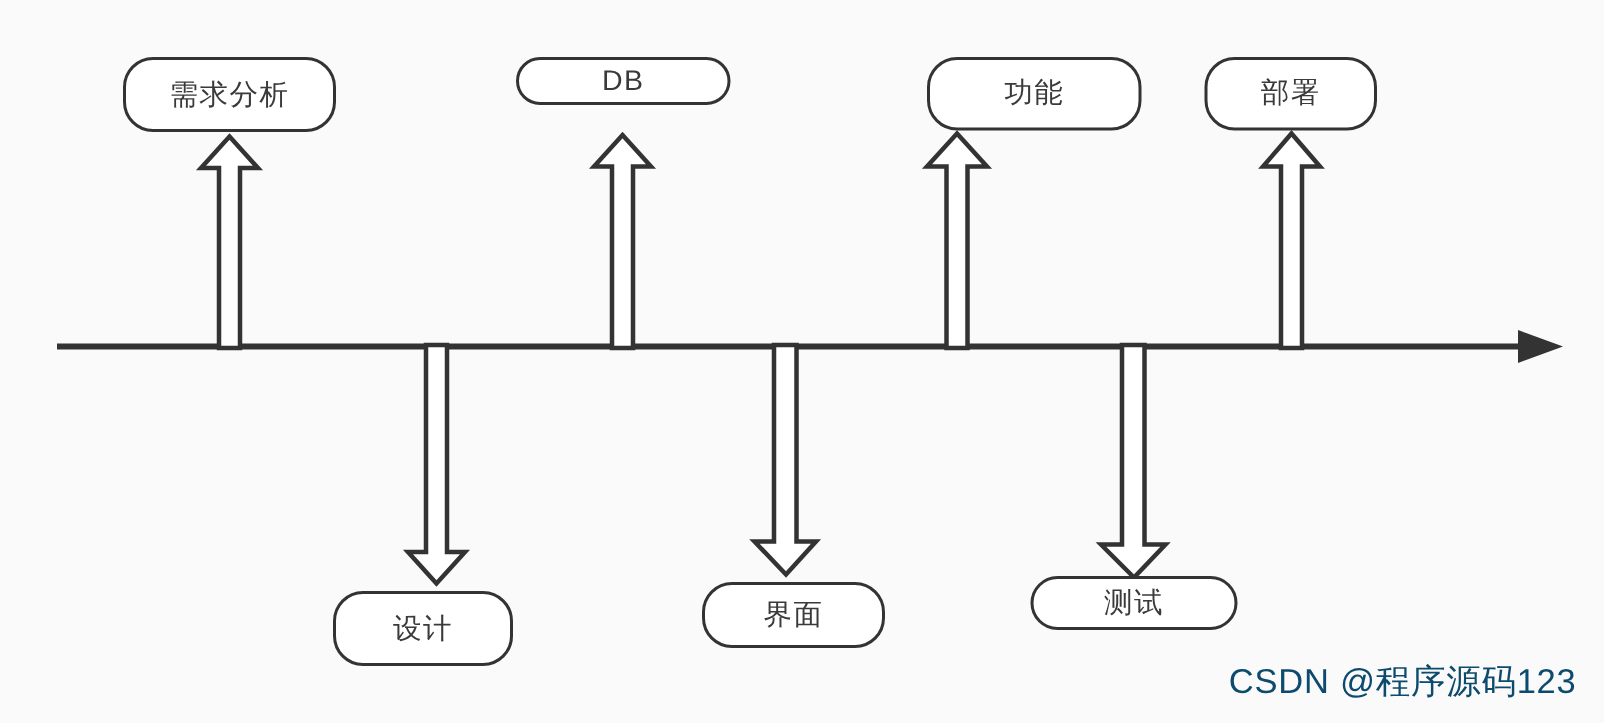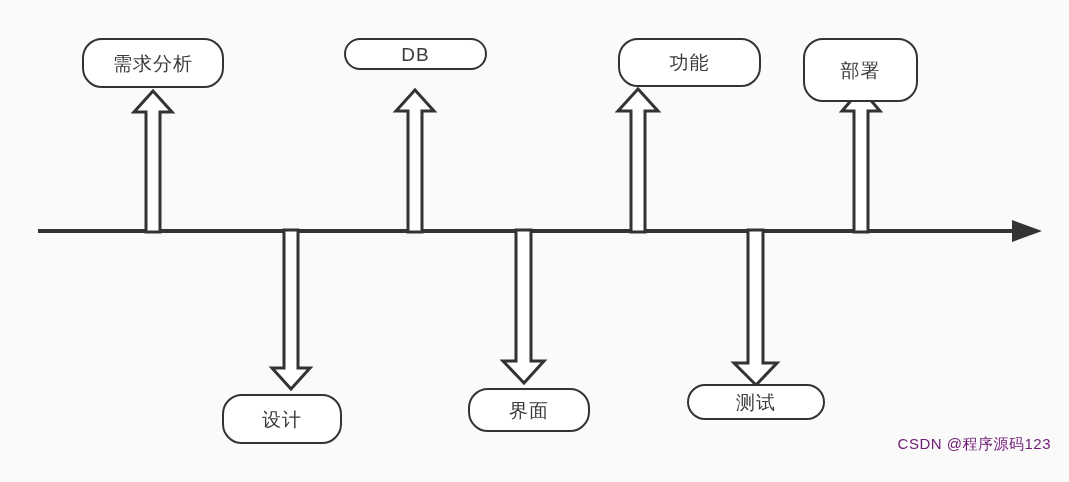--- a/index.html
+++ b/index.html
@@ -35,23 +35,23 @@
     letter-spacing: 1px;
     line-height: 1;
   }
   .node-label {
     display: block;
     white-space: nowrap;
   }
   #watermark {
     position: absolute;
     right: 18px;
-    bottom: 28px;
-    color: #701a75;
-    font-size: 15px;
+    bottom: 12px;
+    color: #0c4a6e;
+    font-size: 23px;
     letter-spacing: 0.5px;
     white-space: nowrap;
     user-select: none;
   }
   svg.layer {
     position: absolute;
     left: 0;
     top: 0;
     width: 1069px;
     height: 482px;
@@ -96,21 +96,21 @@
 
   <div class="node-box" style="left:82px; top:38px; width:142px; height:50px;">
     <span class="node-label">需求分析</span>
   </div>
   <div class="node-box" style="left:344px; top:38px; width:143px; height:32px;">
     <span class="node-label">DB</span>
   </div>
   <div class="node-box" style="left:570px; top:38px; width:143px; height:49px;margin-left:48px;">
     <span class="node-label">功能</span>
   </div>
-  <div class="node-box" style="left:803px; top:38px; width:115px; height:64px;">
+  <div class="node-box" style="left:803px; top:38px; width:115px; height:49px;">
     <span class="node-label">部署</span>
   </div>
 
   <div class="node-box" style="left:222px; top:394px; width:120px; height:50px;">
     <span class="node-label">设计</span>
   </div>
   <div class="node-box" style="left:468px; top:388px; width:122px; height:44px;">
     <span class="node-label">界面</span>
   </div>
   <div class="node-box" style="left:687px; top:384px; width:138px; height:36px;">

